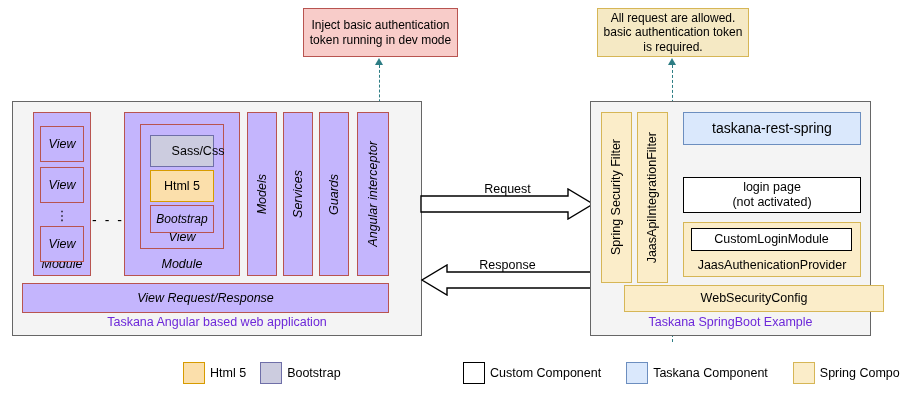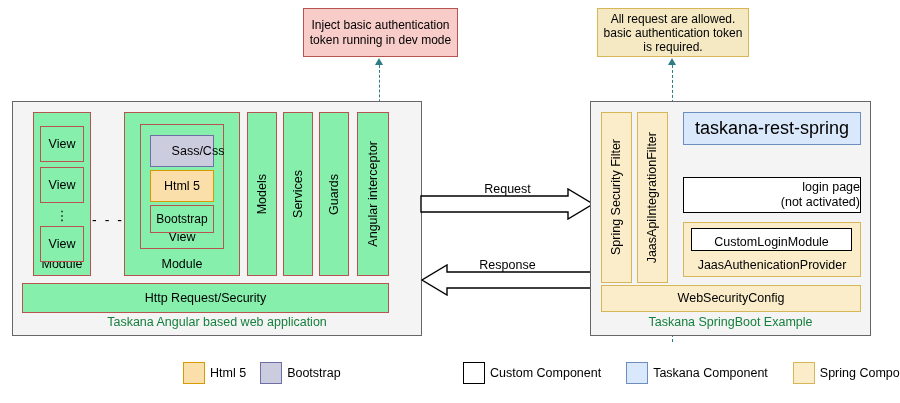--- a/index.html
+++ b/index.html
@@ -53,29 +53,30 @@
   .panel {
     background: #f4f4f4;
     border: 1.5px solid #666666;
   }
   .panel-label {
     position: absolute;
     left: 0;
     width: 100%;
     text-align: center;
     font-size: 12.5px;
-    color: #15803d;
+    color: #6d28d9;
   }
 
   
   .ang {
-    background: #86efac;
+    background: #c4b5fd;
     border: 1px solid #b85450;
     font-size: 12.5px;
     color: #000;
+    font-style: italic;
   }
   .ang-v {  
     writing-mode: vertical-rl;
     transform: rotate(180deg);
   }
 
   
   .spr {
     background: #fbedc9;
     border: 1px solid #d6b656;
@@ -84,31 +85,30 @@
   }
   .spr-v {
     writing-mode: vertical-rl;
     transform: rotate(180deg);
   }
 
   
   .tsk {
     background: #dae8fc;
     border: 1px solid #6c8ebf;
-    font-size: 18px;
+    font-size: 14px;
     color: #000;
   }
 
   
   .cus {
     background: #ffffff;
     border: 1.5px solid #000000;
     font-size: 12.5px;
     color: #000;
-    align-items: flex-end;
   }
 
   
   .btr {
     background: #ccccdf;
     border: 1px solid #6f6fa8;
     font-size: 12.5px;
     color: #000;
   }
 
@@ -170,21 +170,21 @@
 </style>
 </head>
 <body>
 
 <div class="canvas">
 
   <div class="abs callout-angular ctr" style="left:303px; top:8px; width:155px; height:49px;">
     <span>Inject basic authentication token running in dev mode</span>
   </div>
 
-  <div class="abs callout-spring ctr" style="left:597px; top:8px; width:152px; height:49px;align-items:flex-end;">
+  <div class="abs callout-spring ctr" style="left:597px; top:8px; width:152px; height:49px;">
     <span>All request are allowed. basic authentication token is required.</span>
   </div>
 
   <div class="abs arrowhead-up" style="left:375px; top:58px;"></div>
   <div class="abs dashline" style="left:379px; top:65px; height:52px;"></div>
 
   <div class="abs arrowhead-up" style="left:668px; top:58px;"></div>
   <div class="abs dashline" style="left:672px; top:65px; height:277px;"></div>
 
   <div class="abs panel" style="left:12px; top:101px; width:410px; height:235px;">
@@ -218,21 +218,21 @@
     <span class="ang-v">Services</span>
   </div>
   <div class="abs ang ctr" style="left:319px; top:112px; width:30px; height:164px;">
     <span class="ang-v">Guards</span>
   </div>
 
   <div class="abs ang ctr" style="left:357px; top:112px; width:32px; height:164px;">
     <span class="ang-v">Angular interceptor</span>
   </div>
 
-  <div class="abs ang ctr" style="left:22px; top:283px; width:367px; height:30px;">Http Request/Security</div>
+  <div class="abs ang ctr" style="left:22px; top:283px; width:367px; height:30px;">View Request/Response</div>
 
   <div class="abs arrow-label" style="left:430px; top:170px; width:155px;">Request</div>
   <svg class="abs" style="left:420px; top:188px;" width="175" height="32" viewBox="0 0 175 32">
     <path d="M1,8 L148,8 L148,1 L173,16 L148,31 L148,24 L1,24 Z" fill="#ffffff" stroke="#000000" stroke-width="1.4" stroke-linejoin="miter"></path>
   </svg>
 
   <div class="abs arrow-label" style="left:430px; top:246px; width:155px;">Response</div>
   <svg class="abs" style="left:420px; top:264px;" width="175" height="32" viewBox="0 0 175 32">
     <path d="M174,8 L27,8 L27,1 L2,16 L27,31 L27,24 L174,24 Z" fill="#ffffff" stroke="#000000" stroke-width="1.4" stroke-linejoin="miter"></path>
   </svg>
@@ -253,21 +253,21 @@
   <div class="abs cus ctr" style="left:683px; top:177px; width:178px; height:36px; flex-direction:column;">
     <span>login page</span>
     <span>(not activated)</span>
   </div>
 
   <div class="abs spr" style="left:683px; top:222px; width:178px; height:55px;">
     <div class="abs ctr" style="left:0; bottom:2px; width:100%; height:17px;">JaasAuthenicationProvider</div>
   </div>
   <div class="abs cus ctr" style="left:691px; top:228px; width:161px; height:23px;">CustomLoginModule</div>
 
-  <div class="abs spr ctr" style="left:601px; top:285px; width:260px; height:27px;">WebSecurityConfig</div>
+  <div class="abs spr ctr" style="left:624px; top:285px; width:260px; height:27px;">WebSecurityConfig</div>
 
   <div class="abs" style="left:183px; top:362px; display:flex; align-items:center; gap:14px;">
     <div class="legend-item">
       <span class="legend-swatch" style="background:#fbdfab; border:1.5px solid #d79b00;"></span>
       <span class="legend-text">Html 5</span>
     </div>
     <div class="legend-item">
       <span class="legend-swatch" style="background:#ccccdf; border:1.5px solid #6f6fa8;"></span>
       <span class="legend-text">Bootstrap</span>
     </div>

